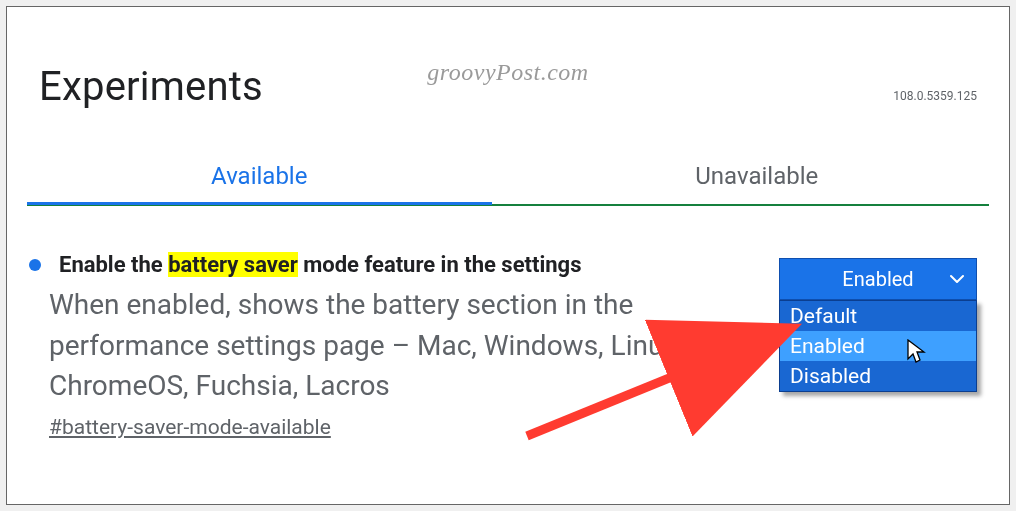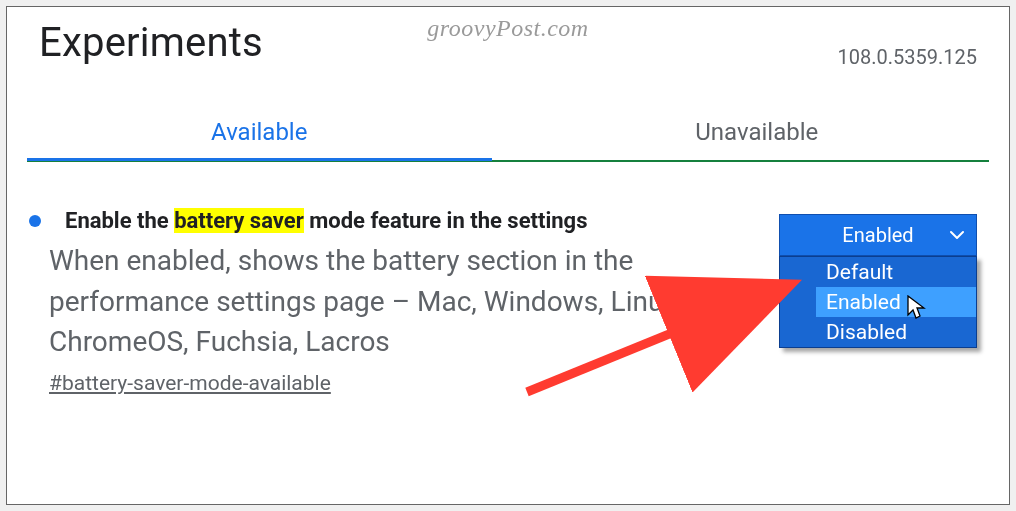--- a/index.html
+++ b/index.html
@@ -24,20 +24,21 @@
     background: #fff;
     border: 1px solid #666;
     position: relative;
     overflow: visible;
   }
   .header {
     display: flex;
     align-items: flex-end;
     padding: 6px 16px 0 32px;
     position: relative;
+    margin-top: 44px;
   }
   .page-title {
     font-size: 40px;
     font-weight: 400;
     color: #202124;
     letter-spacing: 0.2px;
     margin-top: 6px;
   }
   .watermark {
     position: absolute;
@@ -47,21 +48,21 @@
     font-family: "Times New Roman", Georgia, serif;
     font-style: italic;
     font-size: 24px;
     color: #9a9a9a;
     letter-spacing: 0.5px;
   }
   .version {
     position: absolute;
     right: 32px;
     top: 38px;
-    font-size: 20px;
+    font-size: 12px;
     color: #5f6368;
   }
   .tabs {
     display: flex;
     margin: 38px 20px 0 20px;
     border-bottom: 2px solid #15803d;
     gap: 33px;
   }
   .tab {
     flex: 1;
@@ -90,21 +91,21 @@
     display: flex;
     align-items: flex-start;
   }
   .flag-text {
     flex: 1;
     padding-right: 40px;
   }
   .flag-title-line {
     display: flex;
     align-items: center;
-    gap: 20px;
+    gap: 14px;
     text-align: center;
   }
   .bullet {
     width: 12px;
     height: 12px;
     border-radius: 50%;
     background: #1a73e8;
     flex-shrink: 0;
     margin-right: 4px;
   }
@@ -165,21 +166,20 @@
     width: 198px;
     background: #1967d2;
     border: 1px solid #0b3e8f;
     box-shadow: 4px 4px 4px rgba(0,0,0,0.35);
   }
   .dropdown .opt {
     padding: 3px 10px;
     font-size: 21px;
     color: #fff;
     cursor: pointer;
-    margin-left: 36px;
   }
   .dropdown .opt.hover {
     background: #3ea0ff;
   }
   .cursor {
     position: absolute;
     pointer-events: none;
   }
   .arrow-svg {
     position: absolute;

